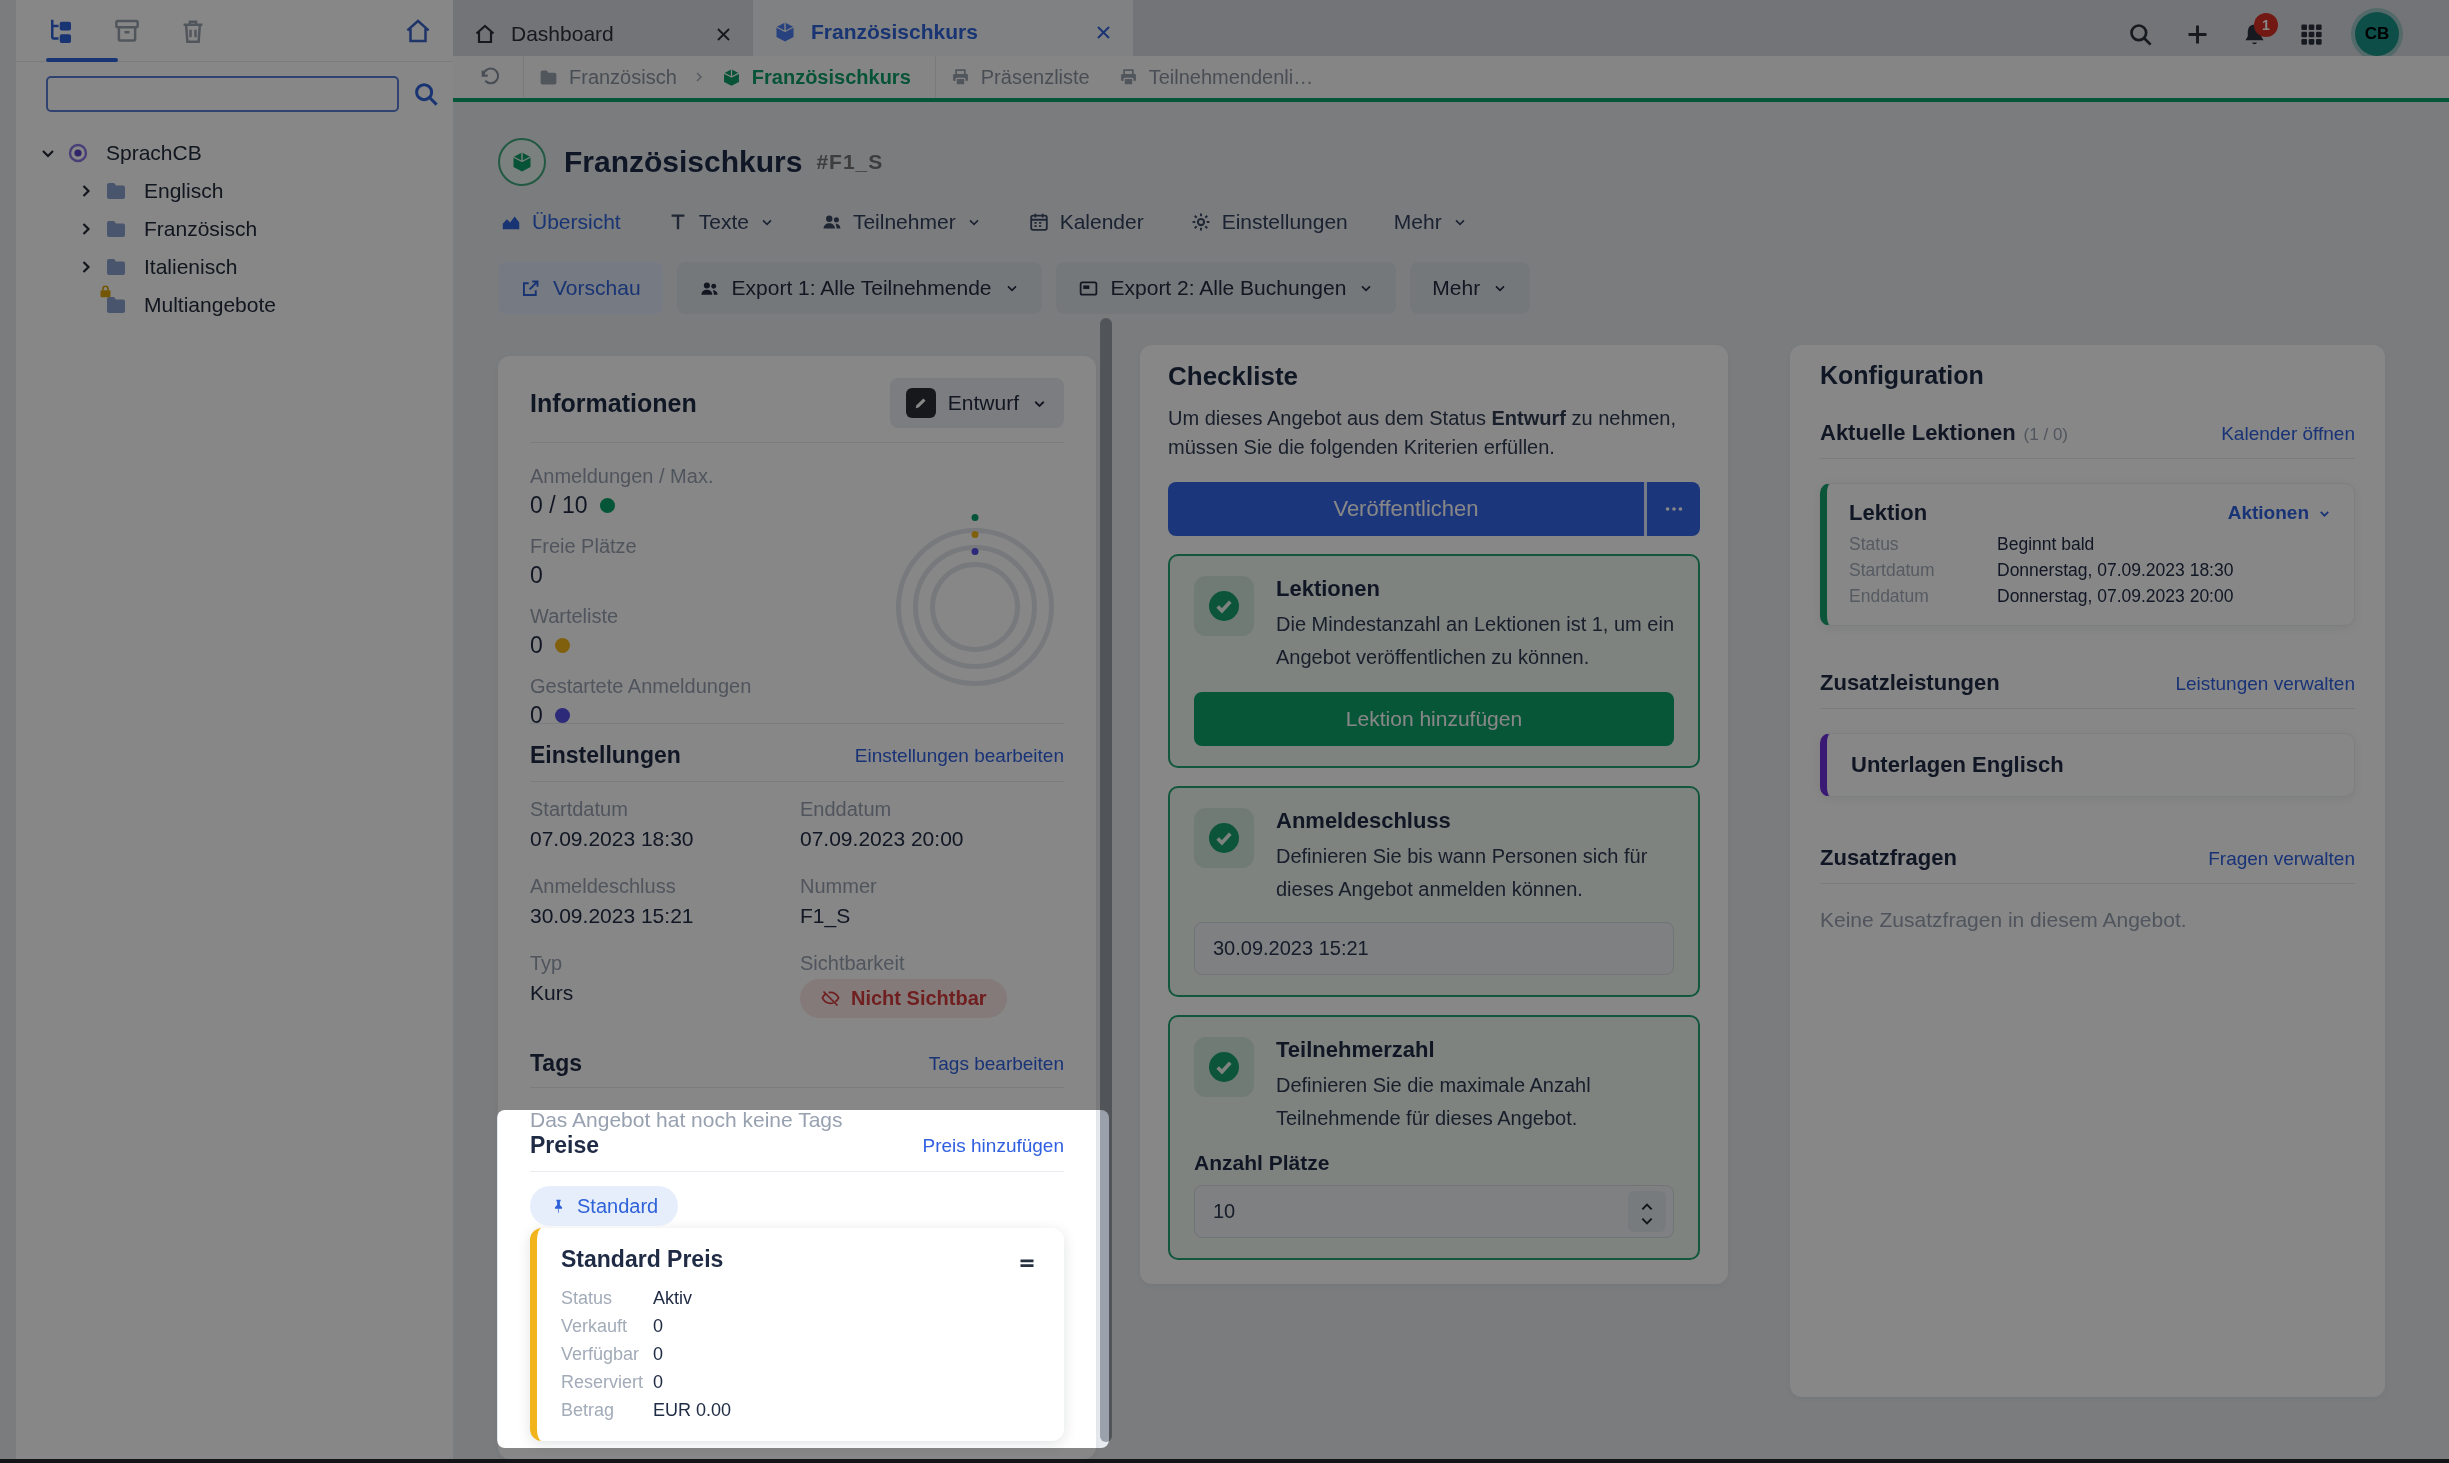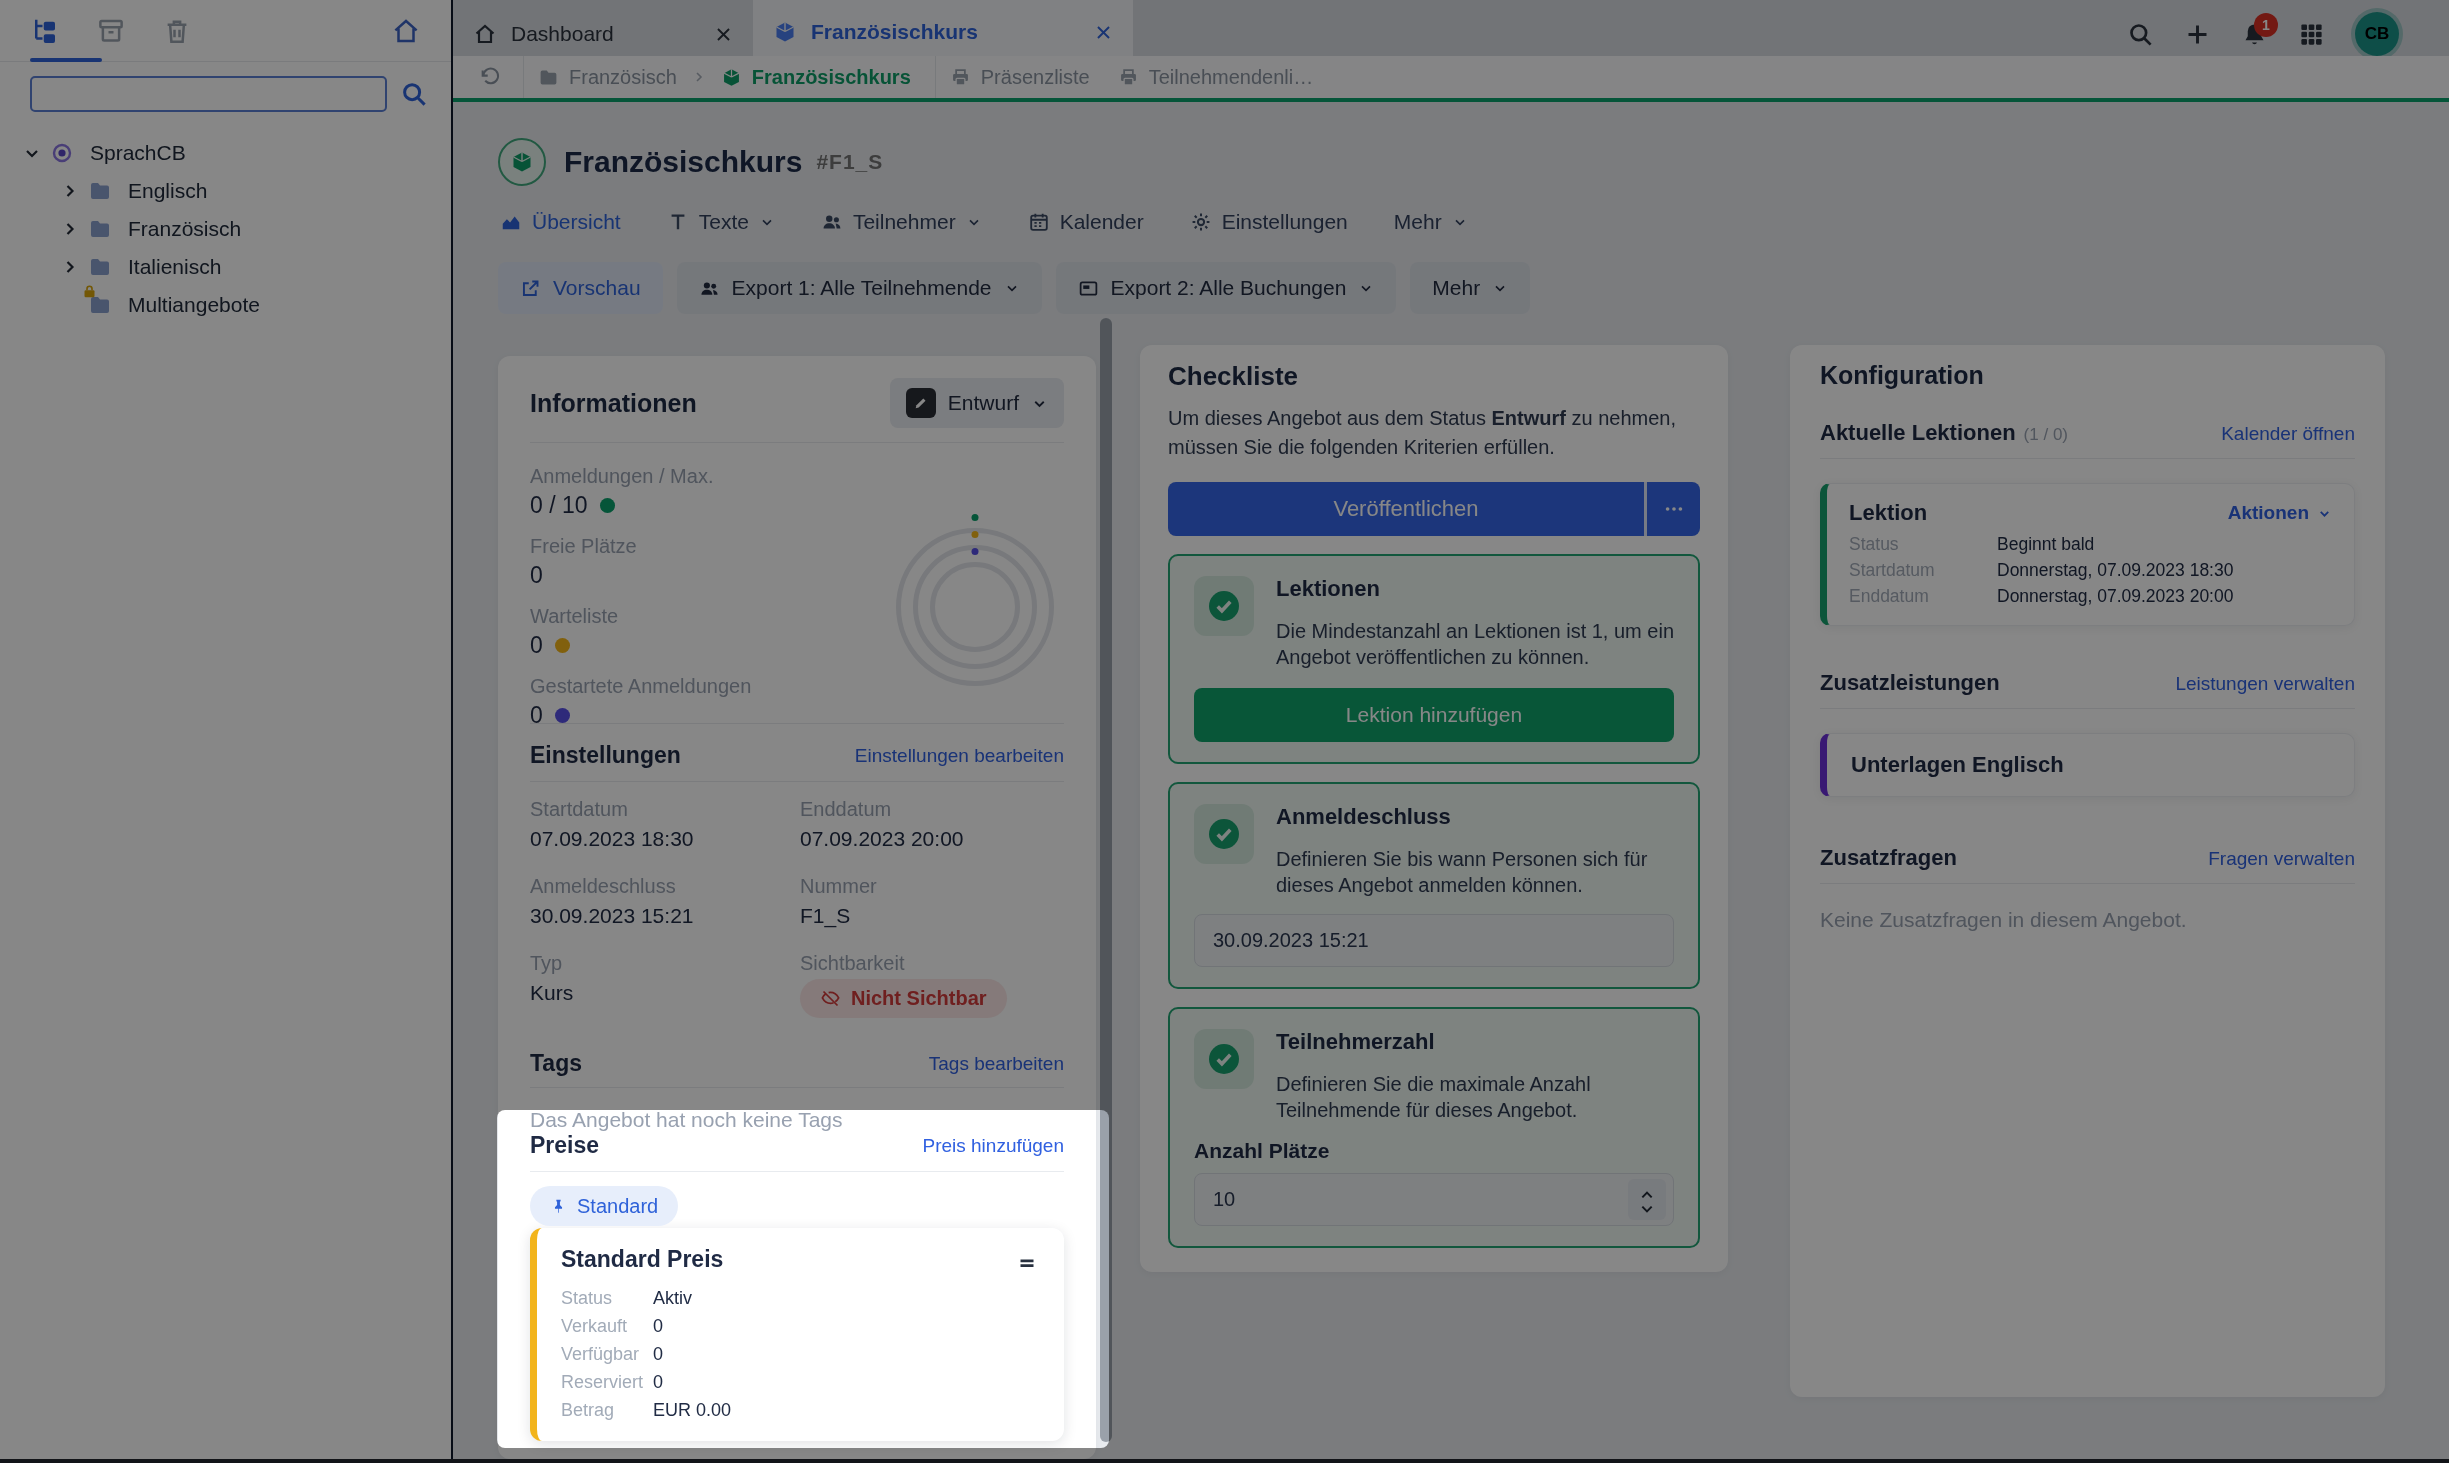--- a/index.html
+++ b/index.html
@@ -2,21 +2,21 @@
 <html><head>
 <meta charset="utf-8">
 <style>
   * { margin:0; padding:0; box-sizing:border-box; }
   html,body { width:2449px; height:1463px; }
   body { font-family:"Liberation Sans", sans-serif; background:#e8ebef; }
   .app { position:relative; width:2449px; height:1463px; overflow:hidden; background:#e8ebef; }
   svg { display:block; }
 
   
-  .sidebar { position:absolute; left:0; top:0; width:453px; height:1463px; background:#ffffff; border-right:2px solid #0f172a; }
+  .sidebar { position:absolute; left:16px; top:0; width:453px; height:1463px; background:#ffffff; border-right:6px solid #0f172a; }
   .sidebar-tabs { position:relative; height:62px; border-bottom:1px solid #e6e9ed; display:flex; align-items:center; padding:0 30px; gap:36px; }
   .sb-tab { width:30px; height:30px; color:#9aa3ae; cursor:pointer; }
   .sb-tab.active { color:#2f62d9; }
   .sb-home { margin-left:auto; color:#3c63c4; }
   .sb-underline { position:absolute; left:30px; bottom:-1px; width:72px; height:4px; background:#2f62d9; border-radius:2px; }
   .search-row { display:flex; align-items:center; padding:14px 22px 0 30px; gap:12px; }
   .search-input { flex:1; height:36px; border:2px solid #5b7fd4; border-radius:5px; background:#fff; font-size:20px; padding:0 10px; color:#212b3b; outline:none; }
   .search-btn { width:30px; height:30px; color:#2f62d9; background:none; border:none; cursor:pointer; }
   .tree { padding:22px 10px 0 22px; }
   .tree-row { display:flex; align-items:center; height:38px; cursor:pointer; }
@@ -128,21 +128,21 @@
   .cl-intro { font-size:20px; color:#303c52; line-height:29px; margin-top:12px; }
   .publish-row { display:flex; margin-top:20px; }
   .publish-main { flex:1; height:54px; background:#3566e8; color:#fff; font-size:22px; border:none; border-radius:8px 0 0 8px; cursor:pointer; font-family:inherit; }
   .publish-dots { width:56px; height:54px; background:#3566e8; color:#fff; border:none; border-left:3px solid rgba(255,255,255,.85); border-radius:0 8px 8px 0; cursor:pointer; display:flex; align-items:center; justify-content:center; }
   .publish-dots svg { width:22px; height:22px; }
   .cl-card { margin-top:18px; background:#eef7f2; border:2px solid #23a573; border-radius:10px; padding:20px 24px; }
   .cl-head { display:flex; gap:22px; }
   .cl-iconbox { width:60px; height:60px; flex:none; background:#d3e9dd; border-radius:12px; display:flex; align-items:center; justify-content:center; }
   .cl-check { width:36px; height:36px; color:#17a06e; }
   .cl-item-title { font-size:22px; font-weight:700; color:#1f2a44; }
-  .cl-item-text { font-size:20px; color:#2f3b52; line-height:26px; margin-top:16px; max-width:440px; }
+  .cl-item-text { font-size:20px; color:#2f3b52; line-height:33px; margin-top:6px; max-width:440px; }
   .green-btn { display:block; width:100%; height:54px; margin-top:18px; background:#10a36b; color:#fff; font-size:21px; border:none; border-radius:8px; cursor:pointer; font-family:inherit; }
   .cl-input { margin-top:16px; width:100%; height:53px; background:#eef1f4; border:1px solid #d6dbe1; border-radius:8px; font-size:20px; color:#2b3750; padding:0 18px; font-family:inherit; }
   .cl-label { font-size:21px; font-weight:700; color:#1f2a44; margin-top:16px; }
   .num-wrap { position:relative; margin-top:10px; }
   .num-input { width:100%; height:53px; background:#eef1f4; border:1px solid #d6dbe1; border-radius:8px; font-size:20px; color:#2b3750; padding:0 84px 0 18px; font-family:inherit; }
   .spinner { position:absolute; right:8px; top:6px; width:38px; height:41px; background:#e3e8ee; border-radius:6px; display:flex; flex-direction:column; align-items:center; justify-content:center; gap:2px; }
   .spinner .sp { width:16px; height:12px; color:#222a36; cursor:pointer; }
 
   
   .cfg-title { font-size:25px; font-weight:700; color:#1e2a44; }

